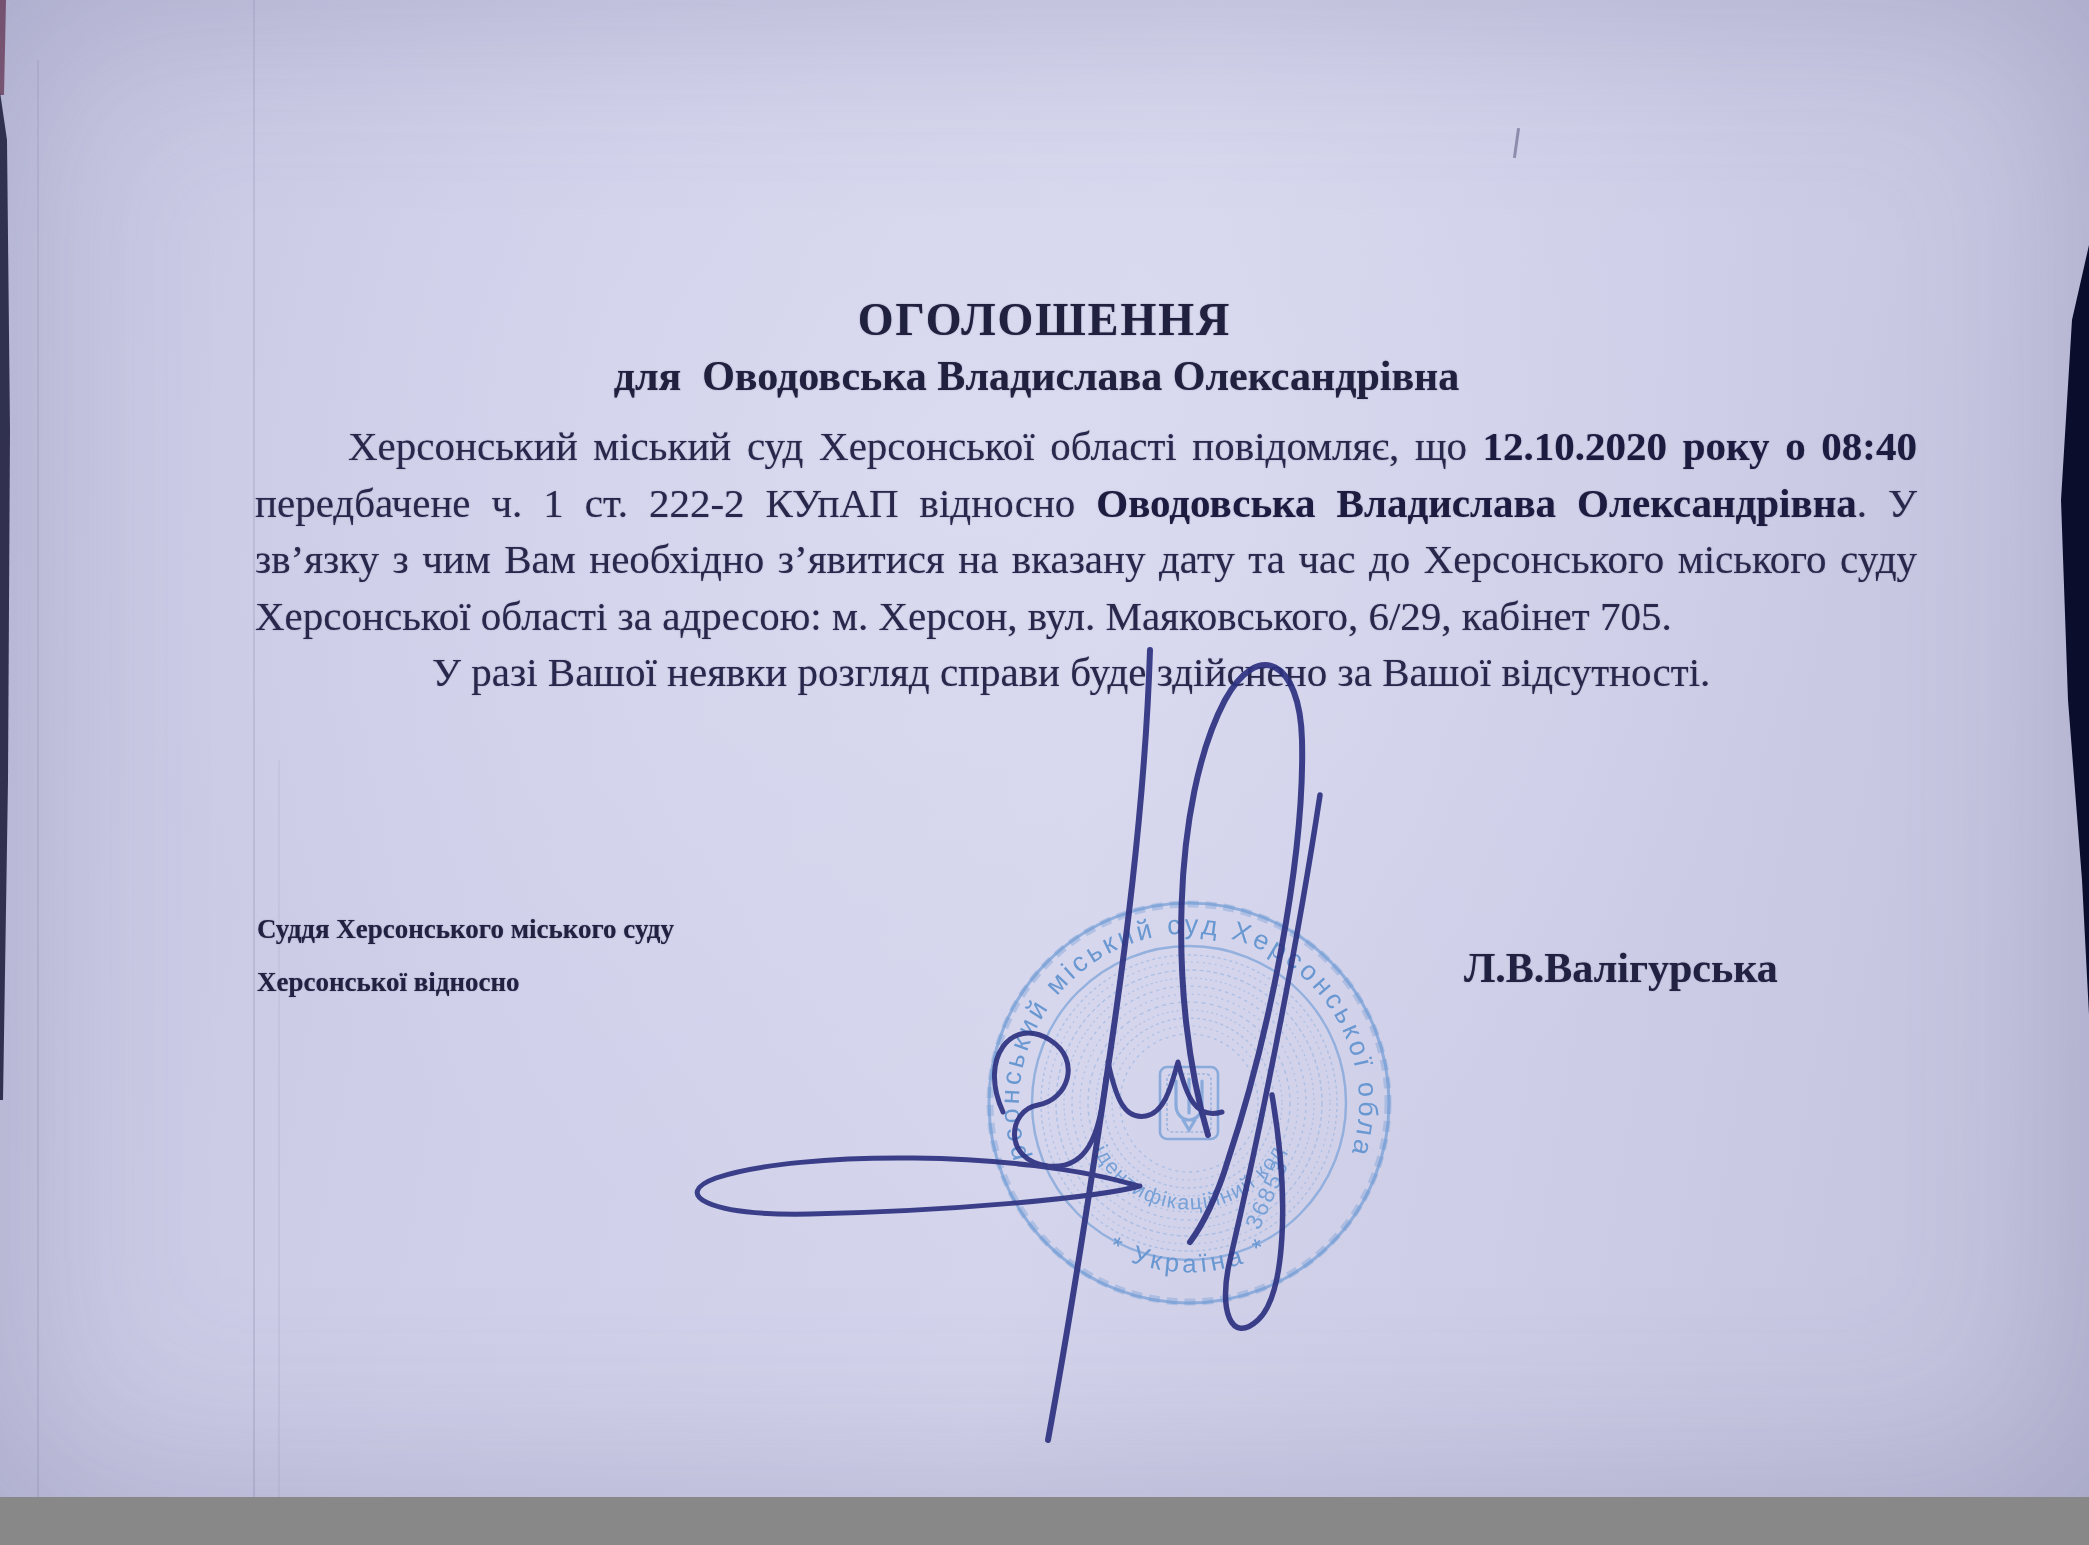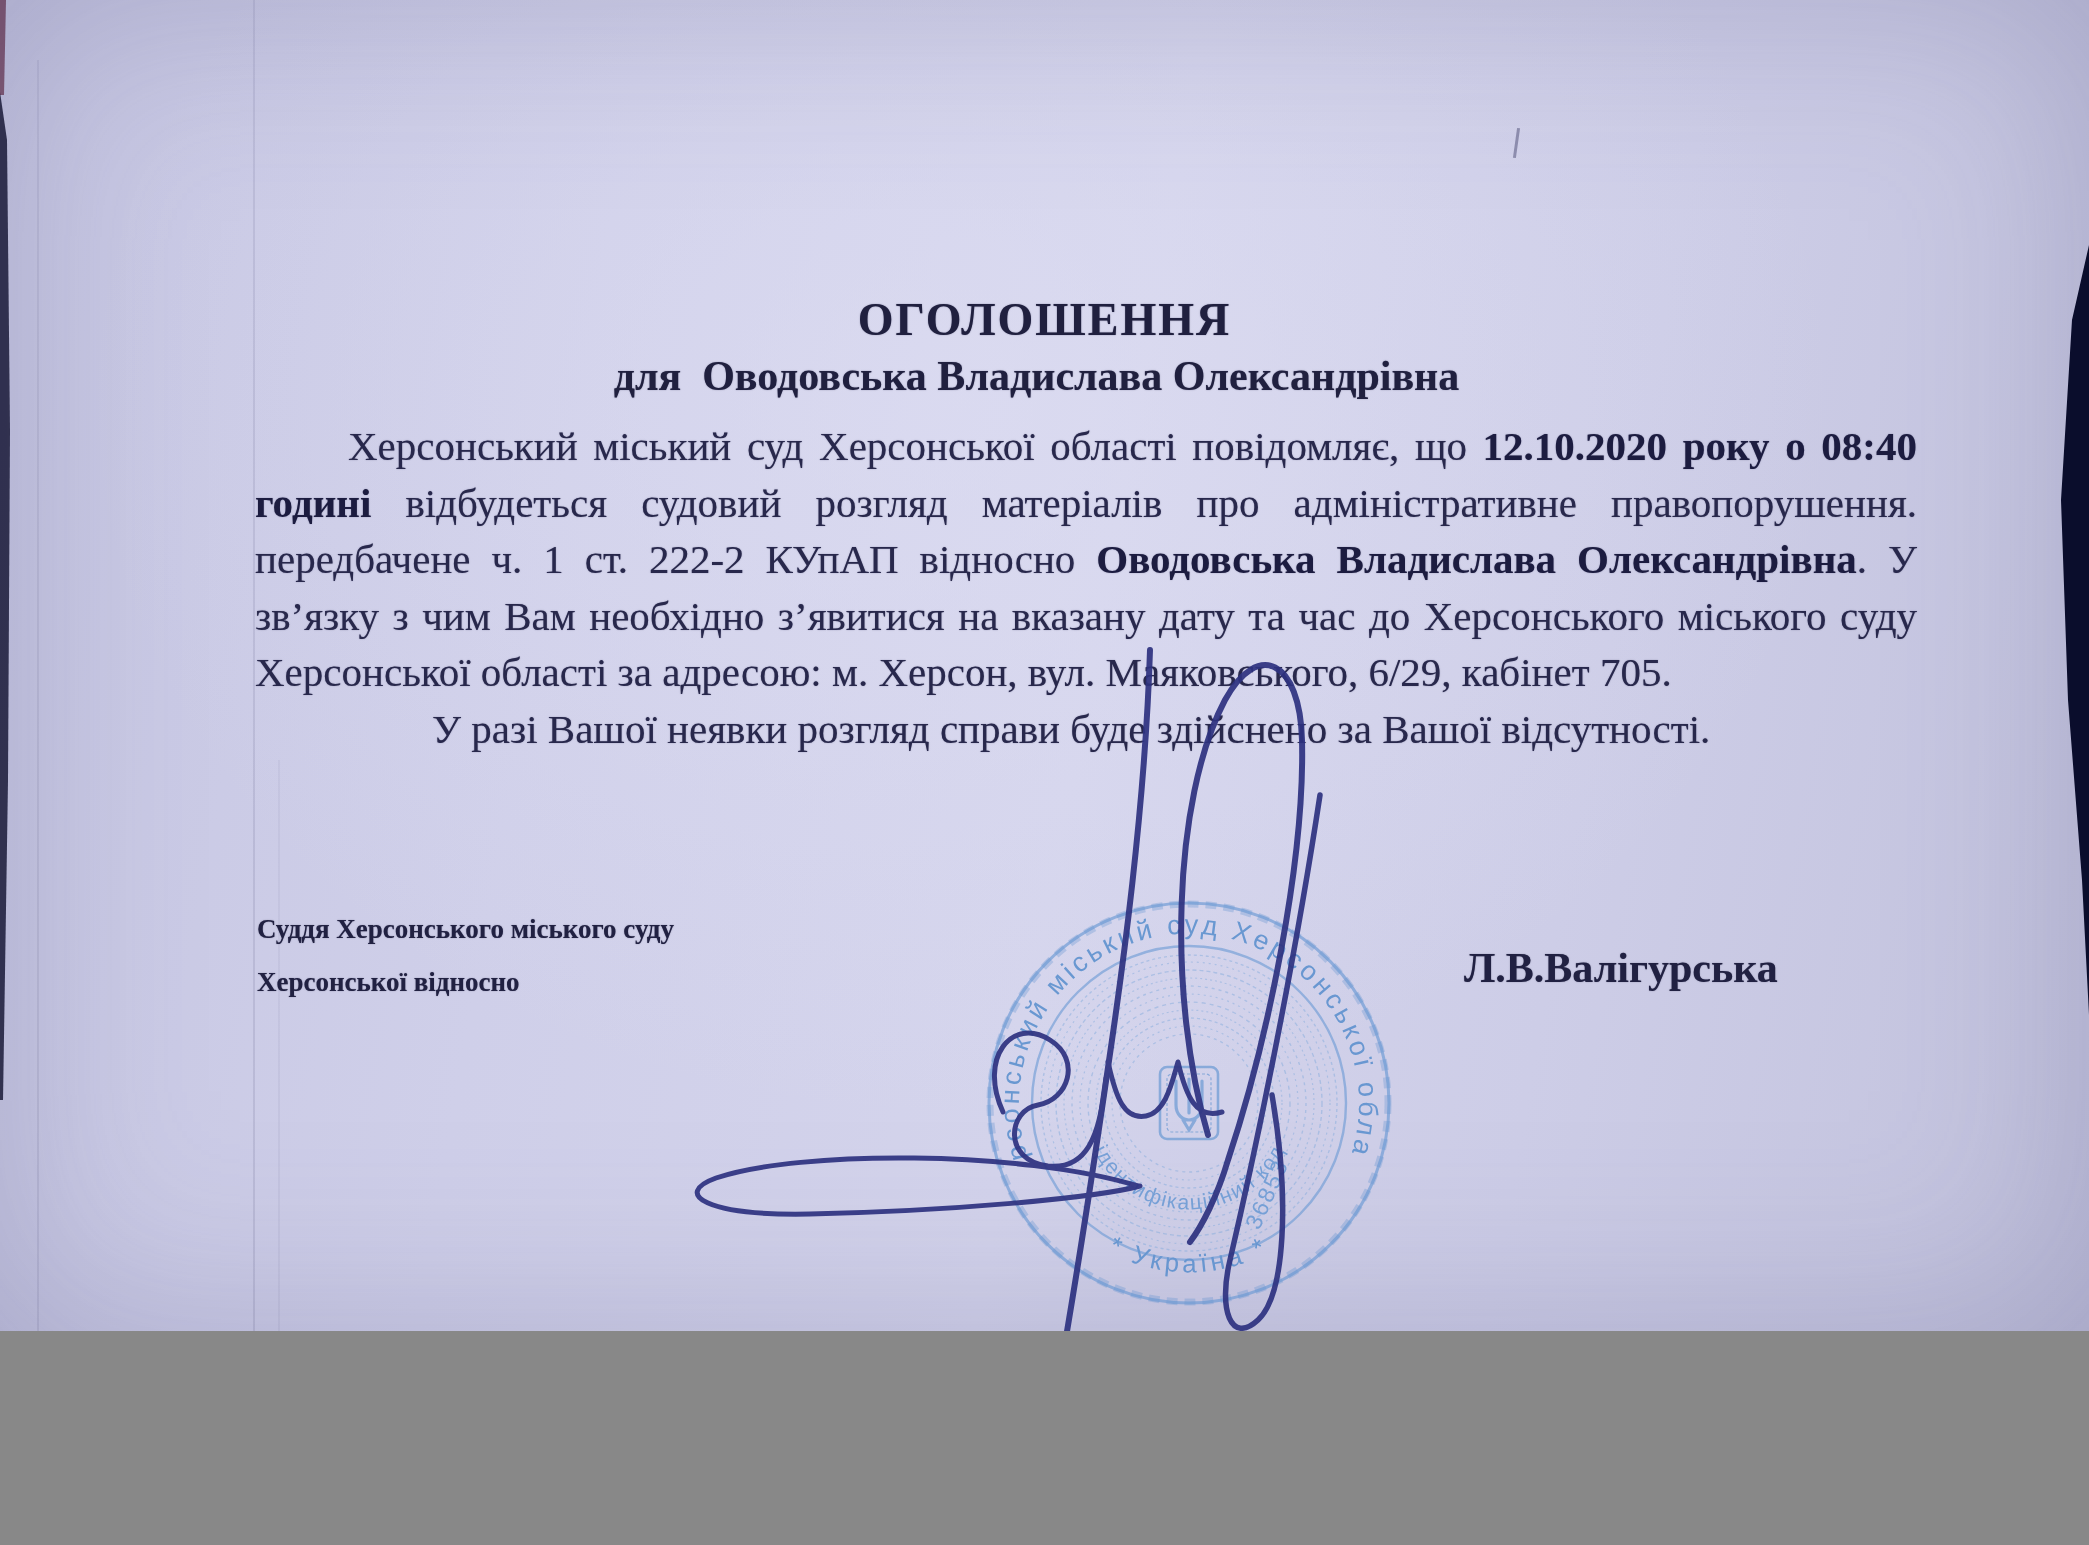--- a/index.html
+++ b/index.html
@@ -1,18 +1,18 @@
 <!DOCTYPE html>
 <html><head>
 <meta charset="utf-8">
 <style>
   html,body{margin:0;padding:0;background:#888;}
   #photo{
     position:relative;
-    width:2089px;height:1331px;
+    width:2089px;height:1497px;
     overflow:hidden;
     font-family:"Liberation Serif", serif;
     background:
       radial-gradient(ellipse at 46% 30%, rgba(224,224,244,.55), rgba(0,0,0,0) 55%),
       linear-gradient(100deg,#c6c6e2 0%, #cfcfe9 28%, #d4d4ec 52%, #cdcde7 74%, #c2c2dd 100%);
     box-shadow: inset 0 0 200px rgba(84,84,128,.28);
   }
   
   .crease{position:absolute;top:0;bottom:0;width:2px;background:linear-gradient(#6a6a92,#55557c);opacity:.14;}
   .crease.c1{left:37px;top:60px;}
@@ -66,21 +66,20 @@
   <div class="crease c1"></div>
   <div class="crease c2"></div>
   <div class="crease c3"></div>
   <div class="tick" style="left:1515px;top:128px;"></div>
 
   <div class="doc-title">ОГОЛОШЕННЯ</div>
   <div class="doc-subtitle">для  Оводовська Владислава Олександрівна</div>
 
   <div id="body-paragraph">
       <div class="line just" style="text-indent: 93px;"><span>Херсонський міський суд Херсонської області  повідомляє, що </span><b>12.10.2020 року о 08:40</b></div>
-      <div class="line just"><b>годині</b><span> відбудеться судовий розгляд матеріалів про адміністративне правопорушення.</span></div>
       <div class="line just"><span>передбачене ч. 1 ст. 222-2 КУпАП відносно </span><b>Оводовська Владислава Олександрівна</b><span>. У</span></div>
       <div class="line just"><span>зв’язку з чим Вам необхідно з’явитися на вказану дату та час до Херсонського міського суду</span></div>
       <div class="line"><span>Херсонської області за адресою: м. Херсон, вул. Маяковського, 6/29, кабінет 705.</span></div>
       <div class="line" style="text-indent: 177px;"><span>У разі Вашої неявки розгляд справи буде здійснено за Вашої відсутності.</span></div>
     </div>
 
   <div class="sig-left">
     <div>Суддя Херсонського міського суду</div>
     <div>Херсонської відносно</div>
   </div>

